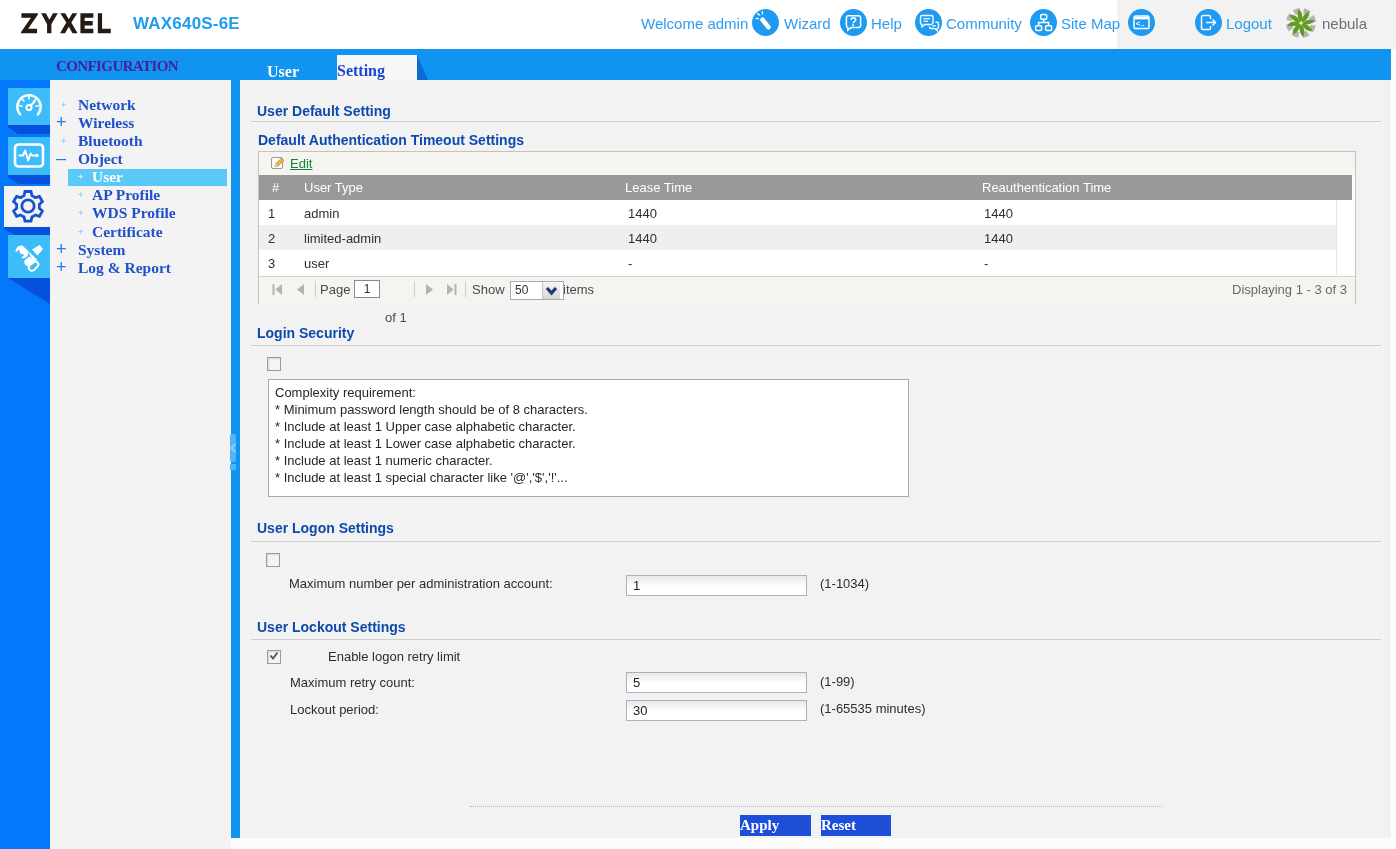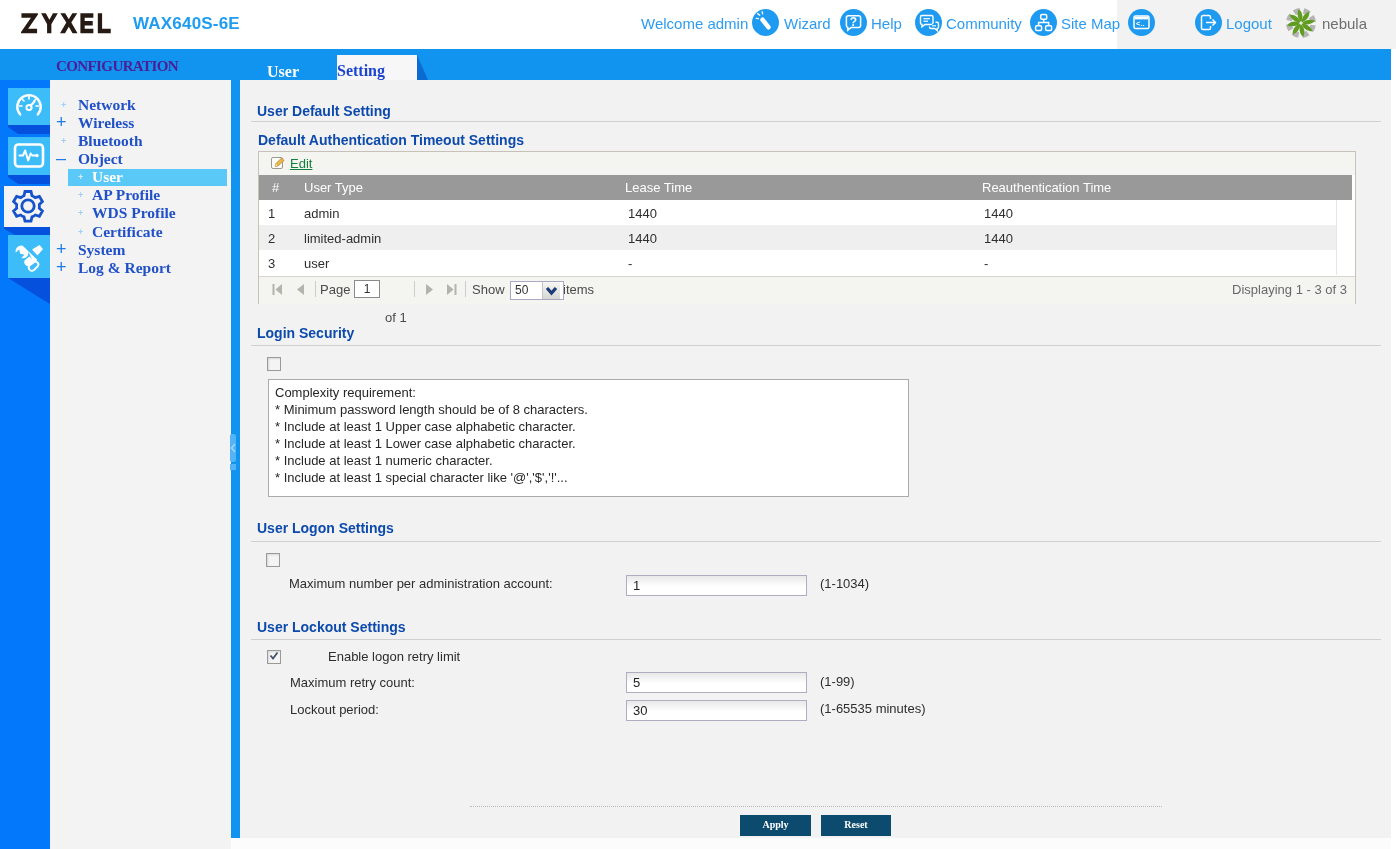--- a/index.html
+++ b/index.html
@@ -33,21 +33,21 @@
 .dot{position:absolute;font-size:9px;color:#9fd1f5;height:18px;line-height:18px;font-weight:bold;}
 #uhl{position:absolute;left:68px;top:169px;width:159px;height:17px;background:#5bc9f8;}
 
 #footer{position:absolute;left:231px;top:838px;width:1165px;height:11px;background:#fcfcfc;}
 .h1{position:absolute;font-weight:bold;font-size:14px;color:#0d4aad;white-space:nowrap;}
 .hr{position:absolute;height:1px;background:#d0d0d0;left:251px;width:1130px;}
 .txt{position:absolute;font-size:13px;color:#2d2d2d;white-space:nowrap;}
 .hint{position:absolute;font-size:13px;color:#2d2d2d;white-space:nowrap;}
 .cb{position:absolute;width:12px;height:12px;border:1px solid #9a9a9a;background:#f4f4f4;box-shadow:inset 1px 1px 2px rgba(0,0,0,0.12);}
 .inp{position:absolute;width:173px;height:19px;border:1px solid #aeaec0;background:linear-gradient(#e8e8e8,#ffffff 55%);font-size:13px;color:#222;padding:0 0 0 6px;line-height:19px;}
-.btn{position:absolute;top:815px;height:21px;background:#0c4a6e;color:#fff;font-family:"Liberation Serif",serif;font-weight:bold;font-size:10px;text-align:center;line-height:20px;}
+.btn{position:absolute;top:815px;height:21px;background:#1d4ed8;color:#fff;font-family:"Liberation Serif",serif;font-weight:bold;font-size:15px;line-height:20px;}
 
 #tbox{position:absolute;left:258px;top:151px;width:1096px;height:151px;border:1px solid #c6c2b8;background:#ffffff;}
 #editbar{position:absolute;left:259px;top:152px;width:1096px;height:23px;background:#f4f4f1;}
 #thead{position:absolute;left:259px;top:175px;width:1093px;height:25px;background:#999999;}
 .th{position:absolute;top:180px;font-size:13px;color:#ffffff;white-space:nowrap;}
 .td{position:absolute;font-size:13px;color:#2f2f2f;white-space:nowrap;}
 #row2{position:absolute;left:259px;top:225px;width:1077px;height:25px;background:#efefef;}
 #vline{position:absolute;left:1336px;top:200px;width:1px;height:75px;background:#e6e6e6;}
 #pagebar{position:absolute;left:259px;top:276px;width:1096px;height:27px;background:#f4f4f1;border-top:1px solid #d8d5cc;}
 .pgt{position:absolute;top:282px;font-size:13px;color:#4a4a4a;white-space:nowrap;}

